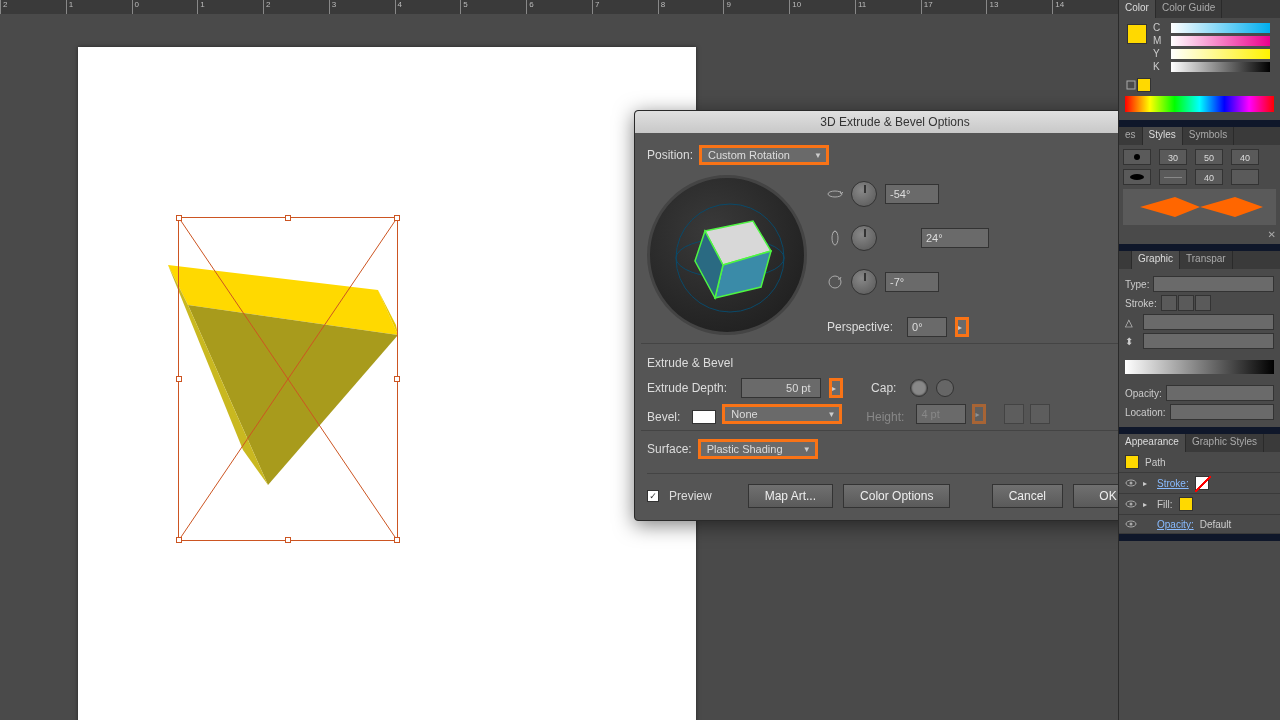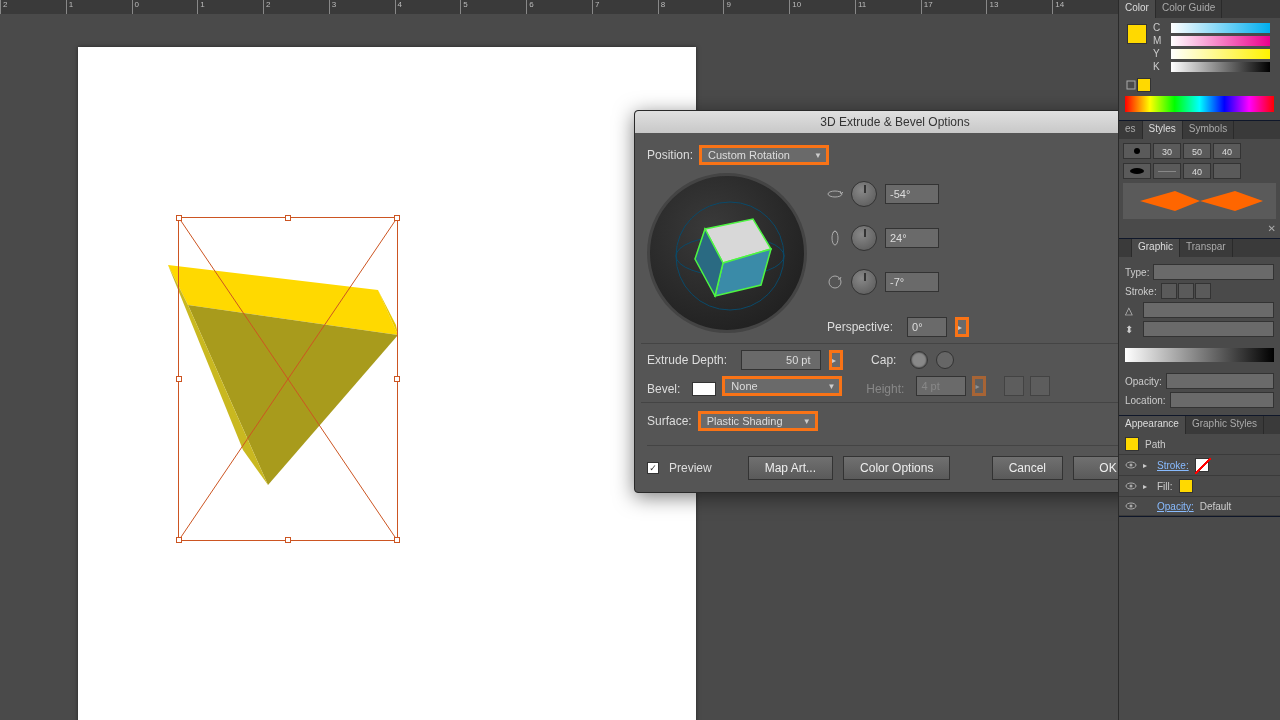--- a/index.html
+++ b/index.html
@@ -26,21 +26,21 @@
 
 .dialog { position: absolute; top: 110px; left: 634px; width: 522px; background: #555; border: 1px solid #2a2a2a; border-radius: 4px; box-shadow: 0 4px 20px rgba(0,0,0,0.5); }
 .dlg-title { background: linear-gradient(to bottom, #e0e0e0, #c8c8c8); height: 22px; text-align: center; font-size: 12px; color: #333; line-height: 22px; border-radius: 4px 4px 0 0; }
 .dlg-body { padding: 12px; color: #ddd; font-size: 12px; }
 .row { display: flex; align-items: center; margin-bottom: 8px; }
 .lbl { margin-right: 6px; }
 .select { background: #6a6a6a; border: 3px solid #f97316; color: #ddd; font-size: 11px; height: 20px; display: flex; align-items: center; padding: 0 6px; position: relative; }
 .select .arrow { position: absolute; right: 4px; font-size: 8px; color: #ccc; }
 .input { background: #6a6a6a; border: 1px solid #333; color: #ddd; font-size: 11px; height: 20px; padding: 0 4px; }
 
-.rotation-area { display: flex; }
+.rotation-area { display: flex; align-items: center; }
 .trackball { width: 160px; height: 160px; margin-right: 20px; position: relative; }
 .trackball-bg { width: 160px; height: 160px; border-radius: 50%; background: radial-gradient(circle at 40% 35%, #3a3a3a, #1a1a1a); border: 3px solid #444; position: relative; overflow: hidden; }
 .cube3d { position: absolute; top: 25px; left: 25px; width: 110px; height: 110px; }
 .rot-controls { display: flex; flex-direction: column; gap: 18px; padding-top: 8px; }
 .rot-row { display: flex; align-items: center; gap: 8px; }
 .rot-icon { width: 16px; height: 16px; display: flex; align-items: center; justify-content: center; }
 .dial { width: 26px; height: 26px; border-radius: 50%; background: radial-gradient(circle at 40% 35%, #888, #555); border: 1px solid #333; position: relative; }
 .dial::after { content: ''; position: absolute; top: 3px; left: 50%; width: 2px; height: 8px; background: #333; }
 
 .section-label { font-size: 12px; color: #ddd; margin: 12px 0 8px 0; }
@@ -54,40 +54,40 @@
 .bevel-swatch { width: 24px; height: 14px; background: #fff; border: 1px solid #333; }
 .small-btn { width: 20px; height: 20px; background: #666; border: 1px solid #333; }
 
 .buttons-row { display: flex; align-items: center; gap: 10px; margin-top: 14px; padding-top: 10px; border-top: 1px solid #444; }
 .chk { width: 12px; height: 12px; background: #fff; border: 1px solid #333; display: inline-flex; align-items: center; justify-content: center; font-size: 9px; color: #333; }
 .btn { background: linear-gradient(to bottom, #707070, #5a5a5a); border: 1px solid #333; color: #eee; font-size: 12px; height: 24px; padding: 0 16px; display: flex; align-items: center; cursor: pointer; }
 .spacer { flex: 1; }
 
 
 .right-panels { position: absolute; top: 0; right: 0; width: 162px; height: 720px; background: #4a4a4a; border-left: 1px solid #2a2a2a; font-size: 10px; color: #ccc; }
-.panel { border-bottom: 1px solid #0f172a; }
+.panel { border-bottom: 7px solid #0f172a; }
 .panel-tabs { display: flex; background: #3a3a3a; height: 18px; }
 .panel-tab { padding: 2px 6px; font-size: 10px; color: #aaa; border-right: 1px solid #2a2a2a; }
 .panel-tab.active { background: #4a4a4a; color: #ddd; }
 .panel-body { padding: 4px 6px; }
 
 .color-row { display: flex; align-items: center; margin-bottom: 2px; }
 .color-letter { width: 14px; font-size: 10px; }
 .color-slider { flex: 1; height: 10px; margin: 0 4px; }
 .color-slider.c { background: linear-gradient(to right, #fff, #00aeef); }
 .color-slider.m { background: linear-gradient(to right, #fff, #ec008c); }
 .color-slider.y { background: linear-gradient(to right, #fff, #fff200); }
 .color-slider.k { background: linear-gradient(to right, #fff, #000); }
 .spectrum { height: 16px; background: linear-gradient(to right, red, yellow, lime, cyan, blue, magenta, red); margin: 4px 0; }
 
 .swatch-big { width: 20px; height: 20px; background: #ffd900; border: 1px solid #333; margin: 2px; }
 .swatch-small { width: 14px; height: 14px; background: #ffd900; border: 1px solid #333; display: inline-block; }
 .cube-icon { width: 12px; height: 12px; display: inline-block; }
 
-.brushes-grid { display: flex; gap: 2px; padding: 2px; }
+.brushes-grid { display: flex; gap: 8px; padding: 2px; }
 .brush-cell { width: 28px; height: 16px; background: #5a5a5a; border: 1px solid #333; font-size: 9px; text-align: center; line-height: 16px; color: #ddd; }
 .brush-shape { width: 28px; height: 16px; background: #5a5a5a; border: 1px solid #333; display: flex; align-items: center; justify-content: center; }
 .brush-graphic { height: 36px; background: #5a5a5a; margin: 2px; display: flex; align-items: center; justify-content: center; }
 
 .gradient-field { background: #6a6a6a; border: 1px solid #333; height: 16px; flex: 1; }
 .gb-row { display: flex; align-items: center; gap: 4px; margin: 3px 0; }
 .gb-icon-group { display: flex; gap: 1px; }
 .gb-icon { width: 16px; height: 16px; background: #5a5a5a; border: 1px solid #333; }
 
 .gradient-bar { height: 14px; background: linear-gradient(to right, #fff, #000); margin: 4px 6px; }
@@ -215,21 +215,21 @@
           <input class="input" style="width: 54px;" value="-54°">
         </div>
         <div class="rot-row">
           <span class="rot-icon">
               <svg width="16" height="16">
                 <ellipse cx="8" cy="8" rx="3" ry="7" fill="none" stroke="#aaa"></ellipse>
                 <path d="M8 1 l2 2 M8 1 l-2 2" stroke="#aaa" fill="none"></path>
               </svg>
             </span>
           <div class="dial"></div>
-          <input class="input" style="width: 54px;" value="24°">
+          <input class="input" style="width: 68px; margin-left: 36px;" value="24°">
         </div>
         <div class="rot-row">
           <span class="rot-icon">
               <svg width="16" height="16">
                 <circle cx="8" cy="8" r="6" fill="none" stroke="#aaa"></circle>
                 <path d="M13 5 l1 -2 M13 5 l-2 0" stroke="#aaa" fill="none"></path>
               </svg>
             </span>
           <div class="dial"></div>
           <input class="input" style="width: 54px;" value="-7°">
@@ -238,20 +238,21 @@
           <span class="lbl">Perspective:</span>
           <input class="input" style="width: 40px;" value="0°">
           <div class="select" style="width:14px;padding:0">
               <span class="arrow" style="position:static">▸</span>
             </div>
         </div>
       </div>
     </div>
 
     <hr class="hr">
+    <div class="section-label">Extrude &amp; Bevel</div>
 
     <div class="cap-row">
       <span class="lbl">Extrude Depth:</span>
       <input class="input" style="width: 80px; padding-left: 44px;" value="50 pt">
       <div class="select" style="width:14px;padding:0">
           <span class="arrow" style="position:static">▸</span>
         </div>
       <span style="width:12px"></span>
       <span class="lbl">Cap:</span>
       <div class="cap-btn active"></div>

